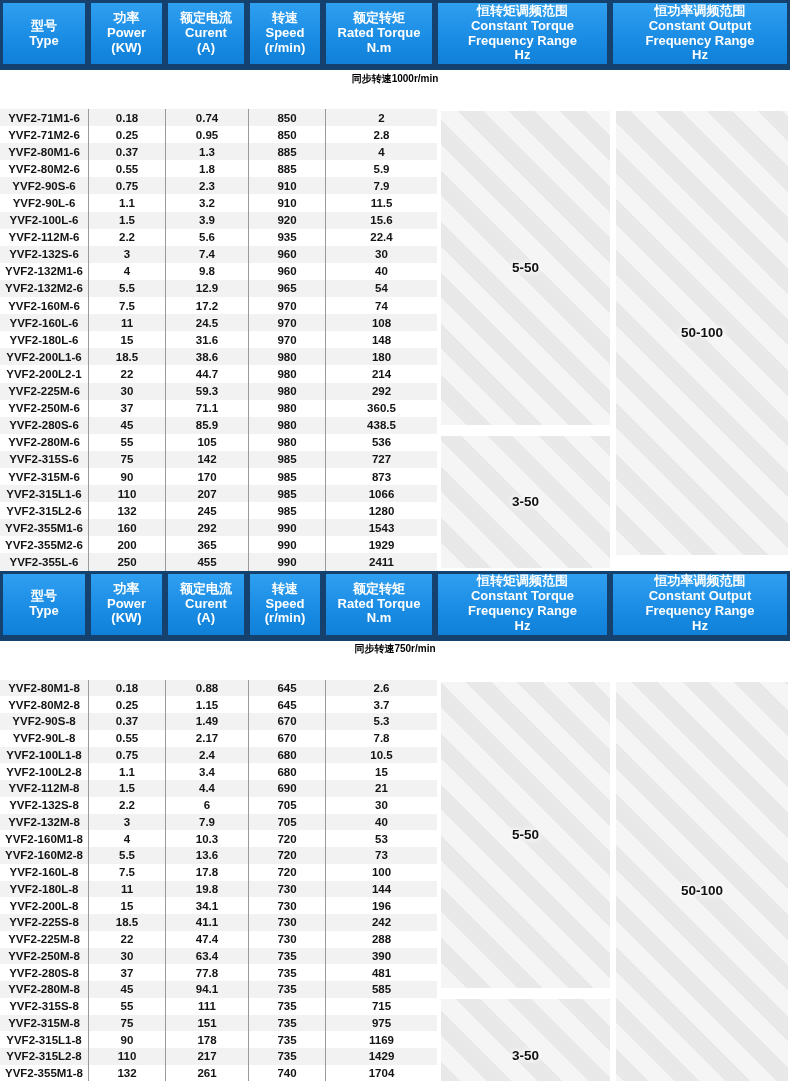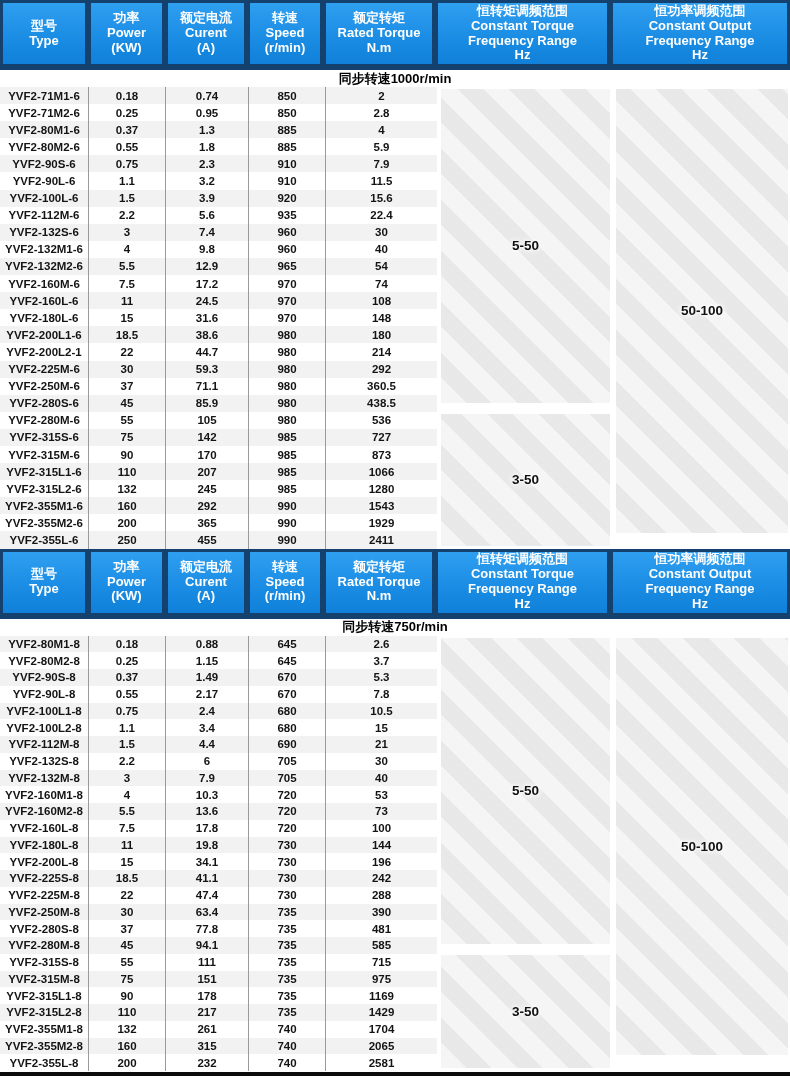--- a/index.html
+++ b/index.html
@@ -25,25 +25,25 @@
     min-height:61px;
     line-height:1.14;
     font-weight:bold;
   }
   .hline{font-size:13px;letter-spacing:0;}
   .hline.zh{font-size:13px;}
   
   .subtitle{
     height:17px;
     display:flex;align-items:center;justify-content:center;
-    font-size:13px;font-weight:bold;color:#000;
+    font-size:10px;font-weight:bold;color:#000;
     background:#fff;
   }
   
-  .tbody{display:flex;background:#fff;}
+  .tbody{display:flex;background:#fff;margin-top:22px;}
   .rows{width:437px;}
   .row{
     display:grid;
     grid-template-columns:88px 77px 83px 77px 112px;
     align-items:center;
     height:17.1px;
   }
   .spec-table[data-table="1"] .row{height:16.75px;}
   .row:nth-child(odd){background:#f2f2f2;}
   .cell{

